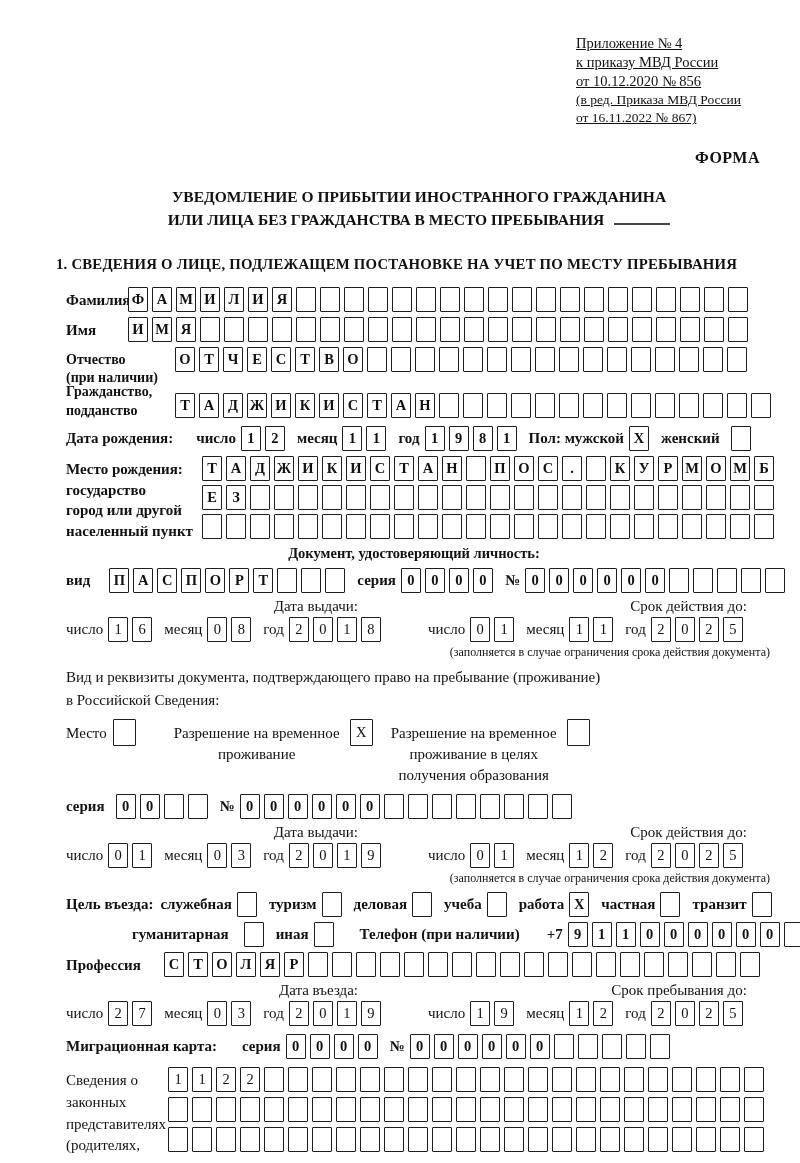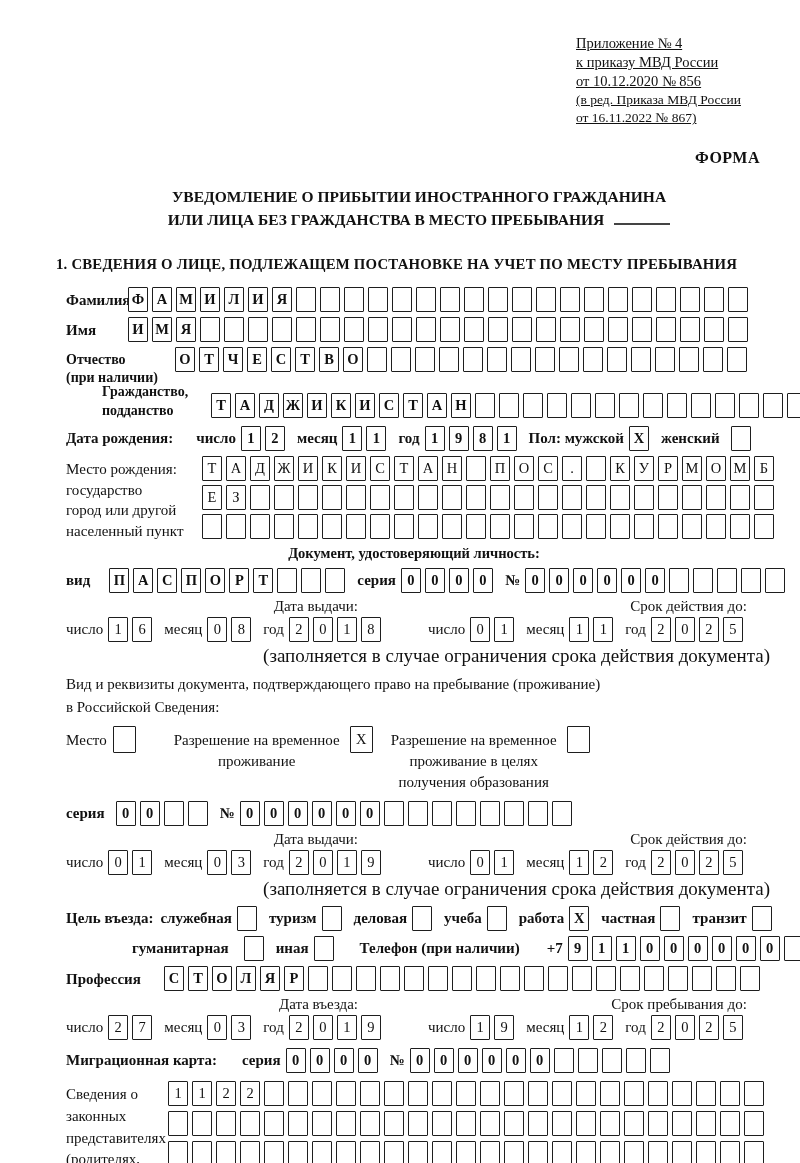--- a/index.html
+++ b/index.html
@@ -29,34 +29,34 @@
     border-radius:1px; margin-right:4px; text-align:center;
     font-size:14.5px; line-height:22px; background:#fff;
   }
   .cb .cell { width:23px; height:27px; line-height:24px; }
   .w62{width:62px} .w107{width:109px}
   .mt8{margin-top:8px} .mt4{margin-top:4px}
   .gap6{width:6px; flex-shrink:0} .gap10{width:10px; flex-shrink:0} .gap14{width:14px; flex-shrink:0}
   .inlbl { font-size:15px; padding:4px 5px 0 8px; flex-shrink:0; }
   .inlbl.first { padding-left:0; }
   
-  .bp { display:flex; margin-top:3px; }
+  .bp { display:flex; margin-top:3px;font-weight:bold; }
   .bp-labels { width:136px; font-size:15px; line-height:1.38; padding-top:3px; flex-shrink:0; }
   .bp-cells .cells { margin-bottom:4px; }
   
   .center-bold { text-align:center; font-weight:bold; font-size:14.5px; margin:2px 0 6px -10px; }
   
   .date-pair { display:flex; margin-top:2px; }
   .date-col { display:flex; flex-direction:column; }
   .date-col.left { width:362px; }
   .date-title { font-size:15px; text-align:right; margin-bottom:2px; }
   .date-col.left .date-title { padding-right:70px; }
   .date-col.right .date-title { padding-left:10px; }
   .date-fields { display:flex; align-items:flex-start; }
-  .vnote { text-align:right; font-size:19px; margin:3px 2px 6px 0; }
+  .vnote { text-align:right; font-size:12px; margin:3px 2px 6px 0; }
   .plain { font-size:15px; line-height:1.5; }
   
   .types { display:flex; align-items:flex-start; margin-top:8px; }
   .type-grp { display:flex; align-items:flex-start; }
   .type-lbl { font-size:15px; line-height:1.4; padding-top:4px; }
   .type-lbl.center { text-align:center; }
   
   .purpose-line2 { margin-left:66px; }
   
   .reps { display:flex; margin-top:8px; }
@@ -176,21 +176,21 @@
         <span class="cell"></span>
         <span class="cell"></span>
         <span class="cell"></span>
         <span class="cell"></span>
         <span class="cell"></span>
         <span class="cell"></span>
         <span class="cell"></span>
       </span>
   </div>
 
-  <div class="row" style="margin-top:-14px;margin-left:36px;">
+  <div class="row" style="margin-top:-14px;">
     <span class="lbl2 w107">
       <span>Гражданство,</span><br>
       <span>подданство</span>
     </span>
     <span class="cells" style="margin-top:14px;">
         <span class="cell">Т</span>
         <span class="cell">А</span>
         <span class="cell">Д</span>
         <span class="cell">Ж</span>
         <span class="cell">И</span>

